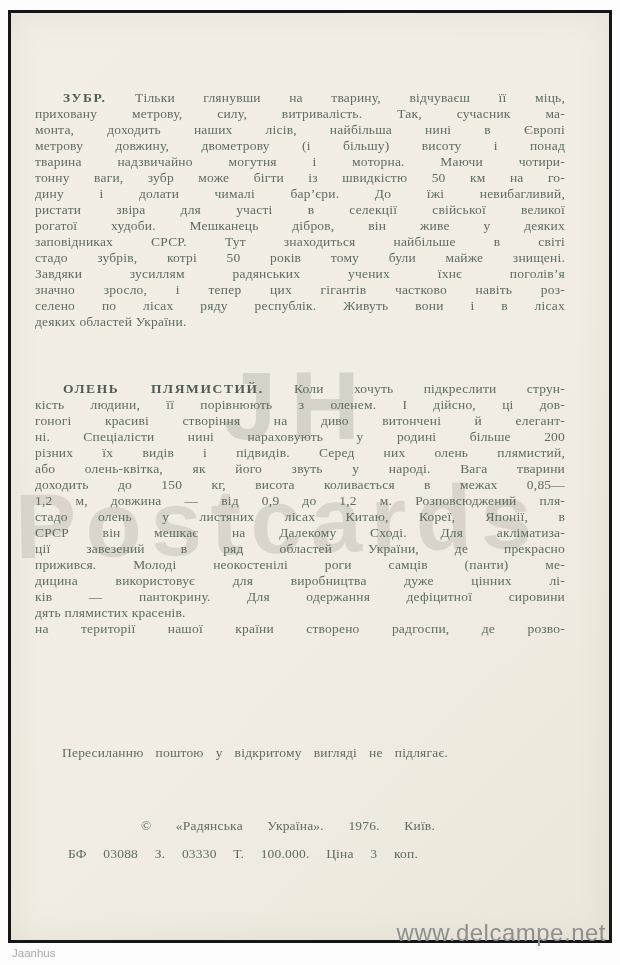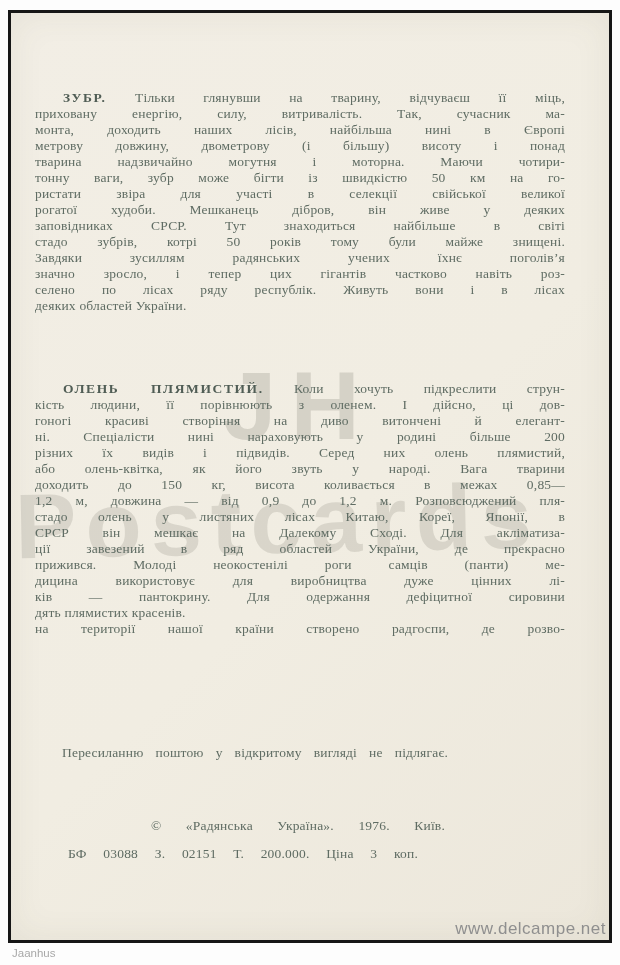--- a/index.html
+++ b/index.html
@@ -42,56 +42,57 @@
     letter-spacing: 0.2px;
   }
   .para { width: 530px; left: 24px; }
   .para-1 { top: 53px; margin-top: 24px; }
   .para-2 { top: 368px; }
   .line { text-align: justify; text-align-last: justify; }
   .line.first { text-indent: 28px; }
   .line.last  { text-align-last: left; }
   .head { font-weight: bold; letter-spacing: 1.6px; color: #505d55; }
   .notice    { top: 732px; left: 51px;  width: 386px; text-align: justify; text-align-last: justify; }
-  .copyright { top: 805px; left: 140px; width: 294px; text-align: justify; text-align-last: justify; }
+  .copyright { top: 805px; left: 130px; width: 294px; text-align: justify; text-align-last: justify; }
   .imprint   { top: 833px; left: 57px;  width: 350px; text-align: justify; text-align-last: justify; }
   .csym { letter-spacing: 0; }
   
   .seller-mark {
     position: absolute;
     left: 12px; top: 947px;
     font-family: "Liberation Sans", "DejaVu Sans", sans-serif;
     font-size: 11.5px;
     color: #a8a8a8;
   }
   .site-mark {
     position: absolute;
     right: 14px; top: 919px;
     font-family: "Liberation Sans", "DejaVu Sans", sans-serif;
-    font-size: 17px;
+    font-size: 24px;
     letter-spacing: 0.5px;
     color: #8f8f8f;
   }
 </style>
 </head>
 <body>
 
 <div class="stage">
   <div class="postcard">
 
     <div class="wm wm-jh">JH</div>
     <div class="wm wm-post">Postcards</div>
 
     <div class="print para para-1">
       <div class="line first"><span class="head">ЗУБР.</span> <span>Тільки глянувши на тварину, відчуваєш її міць,</span></div>
-      <div class="line">приховану енергію, силу, витривалість. Так, сучасник ма-</div>
+      <div class="line">приховану метрову, силу, витривалість. Так, сучасник ма-</div>
       <div class="line">монта, доходить наших лісів, найбільша нині в Європі</div>
       <div class="line">метрову довжину, двометрову (і більшу) висоту і понад</div>
       <div class="line">тварина надзвичайно могутня і моторна. Маючи чотири-</div>
       <div class="line">тонну ваги, зубр може бігти із швидкістю 50 км на го-</div>
+      <div class="line">дину і долати чималі бар’єри. До їжі невибагливий,</div>
       <div class="line">ристати звіра для участі в селекції свійської великої</div>
       <div class="line">рогатої худоби. Мешканець дібров, він живе у деяких</div>
       <div class="line">заповідниках СРСР. Тут знаходиться найбільше в світі</div>
       <div class="line">стадо зубрів, котрі 50 років тому були майже знищені.</div>
       <div class="line">Завдяки зусиллям радянських учених їхнє поголів’я</div>
       <div class="line">значно зросло, і тепер цих гігантів частково навіть роз-</div>
       <div class="line">селено по лісах ряду республік. Живуть вони і в лісах</div>
       <div class="line last">деяких областей України.</div>
     </div>
 
@@ -111,18 +112,18 @@
       <div class="line">дицина використовує для виробництва дуже цінних лі-</div>
       <div class="line">ків — пантокрину. Для одержання дефіцитної сировини</div>
       <div class="line last">дять плямистих красенів.</div>
       <div class="line">на території нашої країни створено радгоспи, де розво-</div>
     </div>
 
     <div class="print notice">Пересиланню поштою у відкритому вигляді не підлягає.</div>
 
     <div class="print copyright"><span class="csym">©</span> <span>«Радянська Україна». 1976. Київ.</span></div>
 
-    <div class="print imprint">БФ 03088 З. 02151 Т. 200.000. Ціна 3 коп.</div>
+    <div class="print imprint">БФ 03088 З. 03330 Т. 100.000. Ціна 3 коп.</div>
   </div>
 
   <div class="seller-mark">Jaanhus</div>
   <div class="site-mark">www.delcampe.net</div>
 </div>
 
 </body></html>

